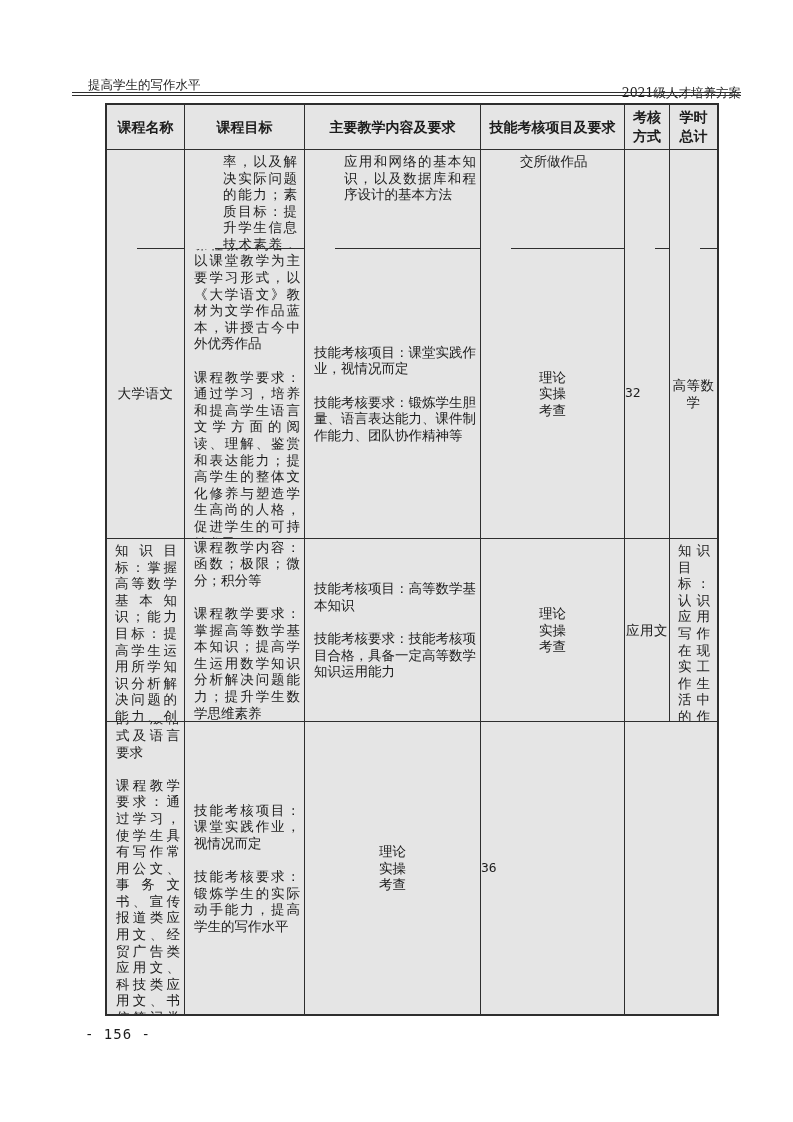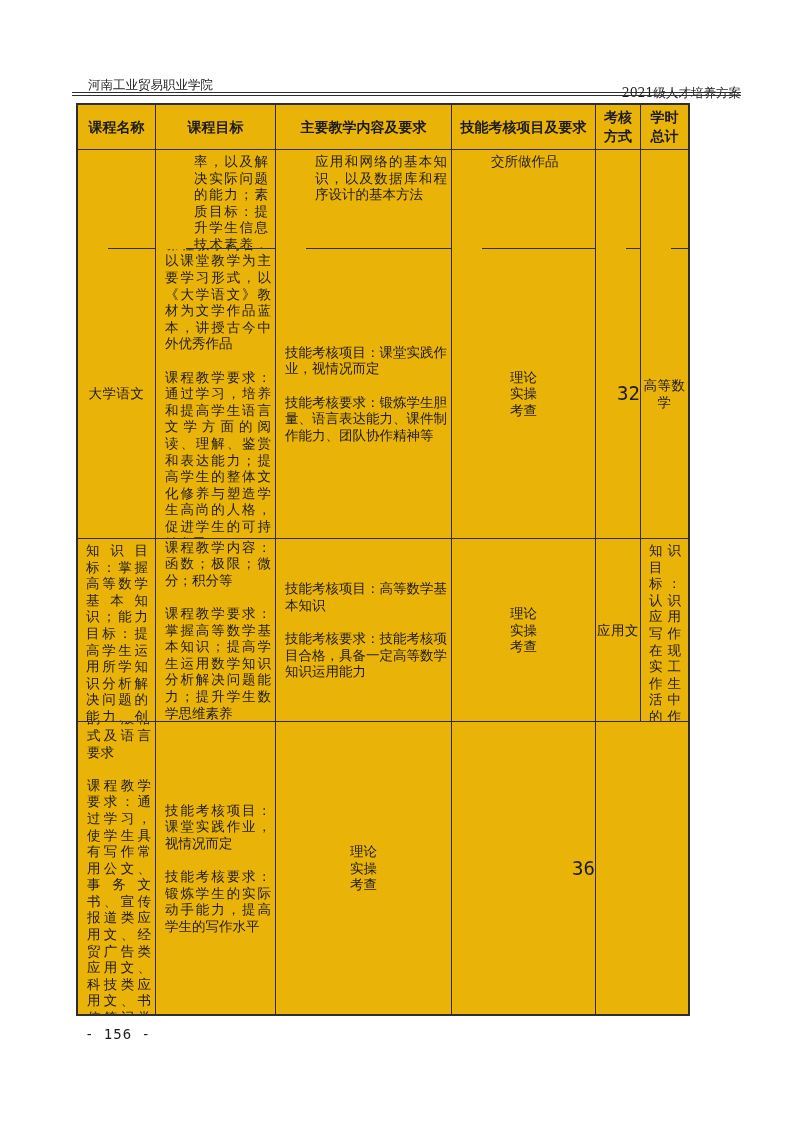--- a/index.html
+++ b/index.html
@@ -12,61 +12,61 @@
     position:absolute;left:88px;right:52px;top:76px;height:18px;
     font-size:12.5px;line-height:18px;
   }
   .ph-left{position:absolute;left:0;top:0;}
   .ph-right{position:absolute;right:0;top:8px;}
   .header-rule{
     position:absolute;left:72px;top:92px;width:669px;height:2px;
     border-top:1px solid #2e2e2e;border-bottom:1px solid #2e2e2e;
   }
   .course-table{
-    position:absolute;left:76px;top:103px;
+    position:absolute;left:105px;top:103px;
     display:grid;
     grid-template-columns:78px 120px 176px 144px 45px 47px;
     grid-template-rows:45px 99px 290px 183px 292px;
     border:2px solid #2e2e2e;
-    background:#eab308;
+    background:#e5e5e5;
   }
   .cell{
     border-right:1px solid #2e2e2e;
     border-bottom:1px solid #2e2e2e;
     overflow:hidden;
     display:flex;
     font-size:13.5px;line-height:16.6px;
     box-sizing:border-box;
   }
   .cell:nth-child(6n){border-right:none;}
   .cell:nth-child(n+25){border-bottom:none;}
   .cell>span{display:block;width:100%;white-space:pre-line;}
   .head{
     font-weight:bold;font-size:14px;line-height:19px;
     align-items:center;justify-content:center;text-align:center;
   }
   .name{align-items:center;justify-content:center;text-align:center;letter-spacing:0.5px;}
   .obj{align-items:flex-start;padding:3px 7px 2px 8px;text-align:justify;}
   .content,.skills{align-items:center;padding:4px 4px 4px 9px;text-align:justify;}
   .method{align-items:center;justify-content:flex-start;text-align:center;}
-  .hours{align-items:center;justify-content:center;text-align:right;
-         font-family:"DejaVu Sans Mono","Liberation Mono",monospace;font-size:19px;}
+  .hours{align-items:center;justify-content:center;text-align:left;
+         font-family:"DejaVu Sans Mono","Liberation Mono",monospace;font-size:13px;}
   .r0{align-items:flex-start;margin-left:30px;}
   .r0.content,.r0.skills{padding-top:3px;}
   .page-footer{
     position:absolute;left:85px;top:1026px;font-size:14px;
     font-family:"DejaVu Sans Mono","Liberation Mono",monospace;
     letter-spacing:1px;
   }
 </style>
 </head>
 <body>
 
 <div class="page-header">
-  <span class="ph-left">河南工业贸易职业学院</span>
+  <span class="ph-left">提高学生的写作水平</span>
   <span class="ph-right">2021级人才培养方案</span>
 </div>
 <div class="header-rule"></div>
 
 <div class="course-table">
 
   <div class="cell head">
       <span>课程名称</span>
     </div>
   <div class="cell head">

